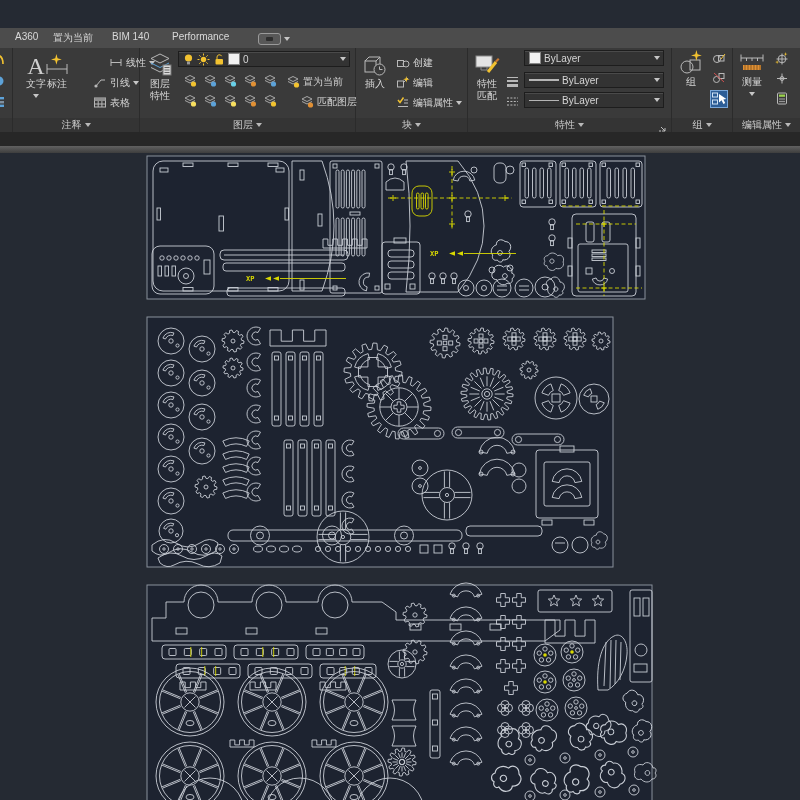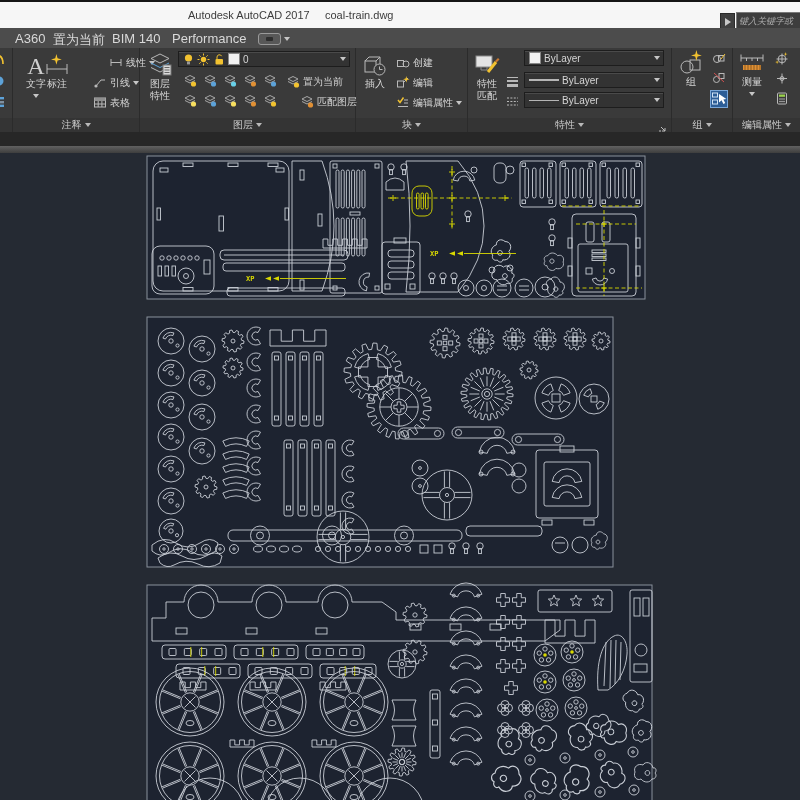--- a/index.html
+++ b/index.html
@@ -8,21 +8,21 @@
   #titlebar{position:absolute;left:0;top:0;width:800px;height:28px;background:#f6f6f6;border-top:2px solid #151515;}
   .ttxt{position:absolute;top:7px;font-size:11px;color:#3c3c3c;white-space:nowrap;}
   #apptitle{left:188px;}
   #docname{left:325px;}
   #searchplay{position:absolute;left:720px;top:11px;width:13px;height:16px;background:#404040;border:1px solid #2a2a2a;display:flex;align-items:center;justify-content:center;cursor:pointer;}
   #searchplay .tri{width:0;height:0;border-top:4px solid transparent;border-bottom:4px solid transparent;border-left:6px solid #c8c8c8;}
   #searchbox{position:absolute;left:736px;top:10px;width:66px;height:16px;background:#3d3d3d;border:1px solid #787878;color:#bbb;font-size:9px;padding:0 2px;font-style:italic;outline:none;}
   #searchbox::placeholder{color:#aaa;}
   
   #tabbar{position:absolute;left:0;top:28px;width:800px;height:20px;background:#4c4c4c;border-bottom:1px solid #2a2a2a;}
-  .tab{position:absolute;top:3px;font-size:13px;color:#d9d9d9;cursor:pointer;white-space:nowrap;}
+  .tab{position:absolute;top:3px;font-size:10px;color:#d9d9d9;cursor:pointer;white-space:nowrap;}
   #badge{position:absolute;left:258px;top:5px;width:21px;height:10px;border:1px solid #9a9a9a;border-radius:3px;background:#585858;display:flex;align-items:center;justify-content:center;cursor:pointer;}
   #badge .dot{width:7px;height:4px;background:#2e2e2e;border-radius:1px;}
   #badgecaret{position:absolute;left:284px;top:9px;}
   .car{display:inline-block;width:0;height:0;border-left:3px solid transparent;border-right:3px solid transparent;border-top:4px solid #c6c6c6;vertical-align:middle;}
   
   #ribbon{position:absolute;left:0;top:48px;width:800px;height:84px;background:#3a3a3a;}
   #labelstrip{position:absolute;left:0;bottom:0;height:14px;width:800px;background:#343434;}
   .panel{position:absolute;top:0;height:84px;border-right:1px solid #2b2b2b;box-sizing:border-box;}
   .plabel{position:absolute;bottom:0;left:0;right:0;height:14px;line-height:14px;text-align:center;font-size:10px;color:#cdcdcd;white-space:nowrap;cursor:pointer;}
   .plabel .car{margin-left:3px;border-top-color:#b9b9b9;}
@@ -41,28 +41,20 @@
   
   #belt{position:absolute;left:0;top:132px;width:800px;height:14px;background:#272727;}
   #canvasstrip{position:absolute;left:0;top:146px;width:800px;height:7px;background:linear-gradient(#616161,#3e3e3e);}
   #cadsvg{position:absolute;left:0;top:153px;}
 </style>
 </head>
 <body>
 
 <div id="stage">
 
-  <div id="titlebar">
-    <span id="apptitle" class="ttxt">Autodesk AutoCAD 2017</span>
-    <span id="docname" class="ttxt">coal-train.dwg</span>
-    <div id="searchplay">
-        <span class="tri"></span>
-      </div>
-    <input id="searchbox" placeholder="键入关键字或" style="">
-  </div>
 
   <div id="tabbar">
     <span class="tab" style="left:15px">A360</span>
     <span class="tab" style="left:53px">置为当前</span>
     <span class="tab" style="left:112px">BIM 140</span>
     <span class="tab" style="left:172px">Performance</span>
     <div id="badge">
         <span class="dot"></span>
       </div>
     <span id="badgecaret" class="car"></span>

